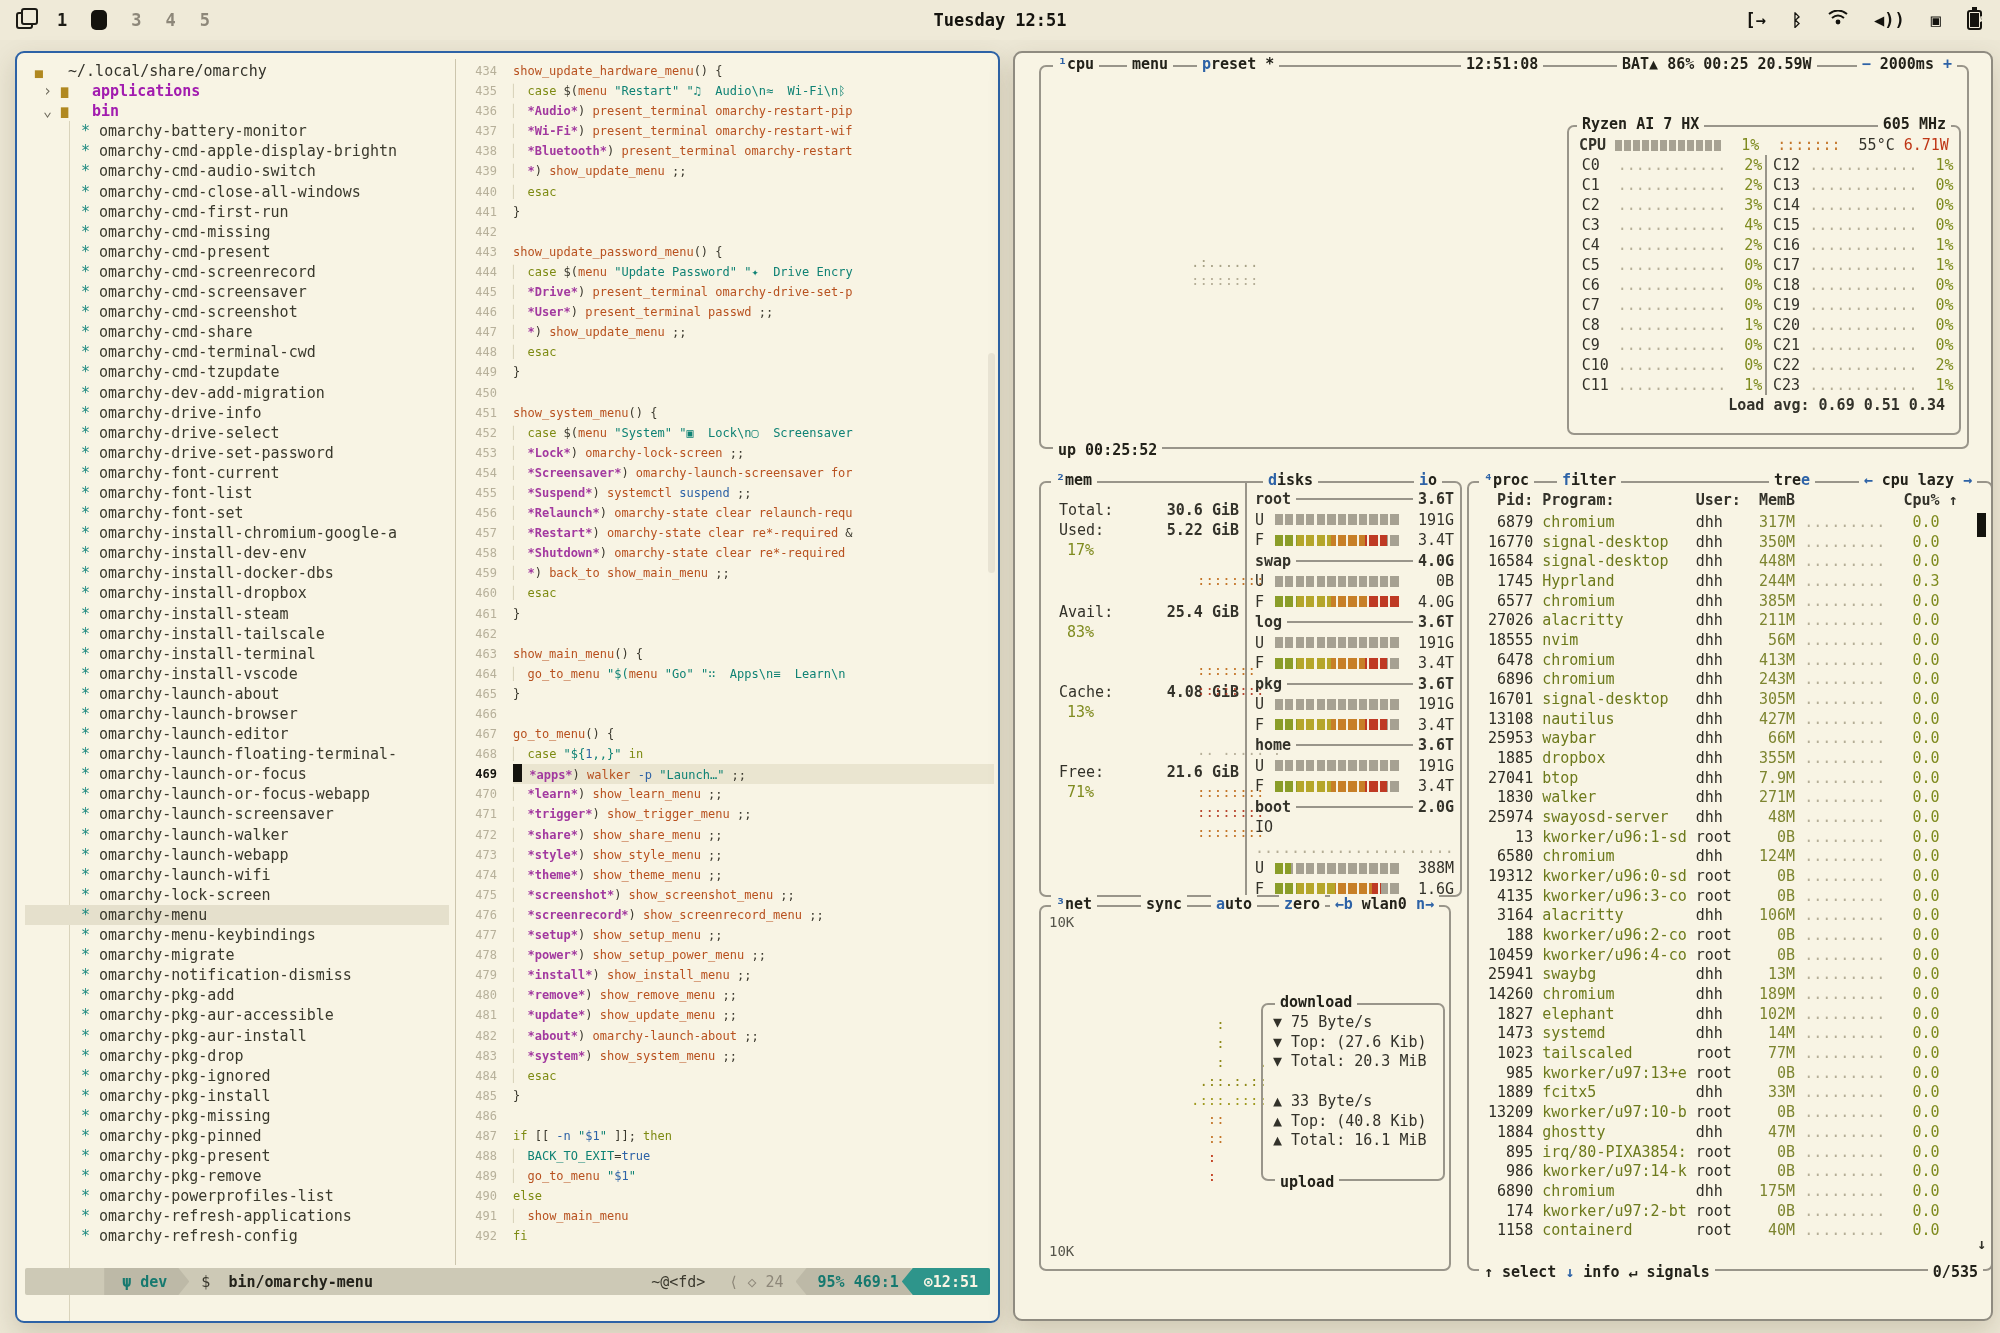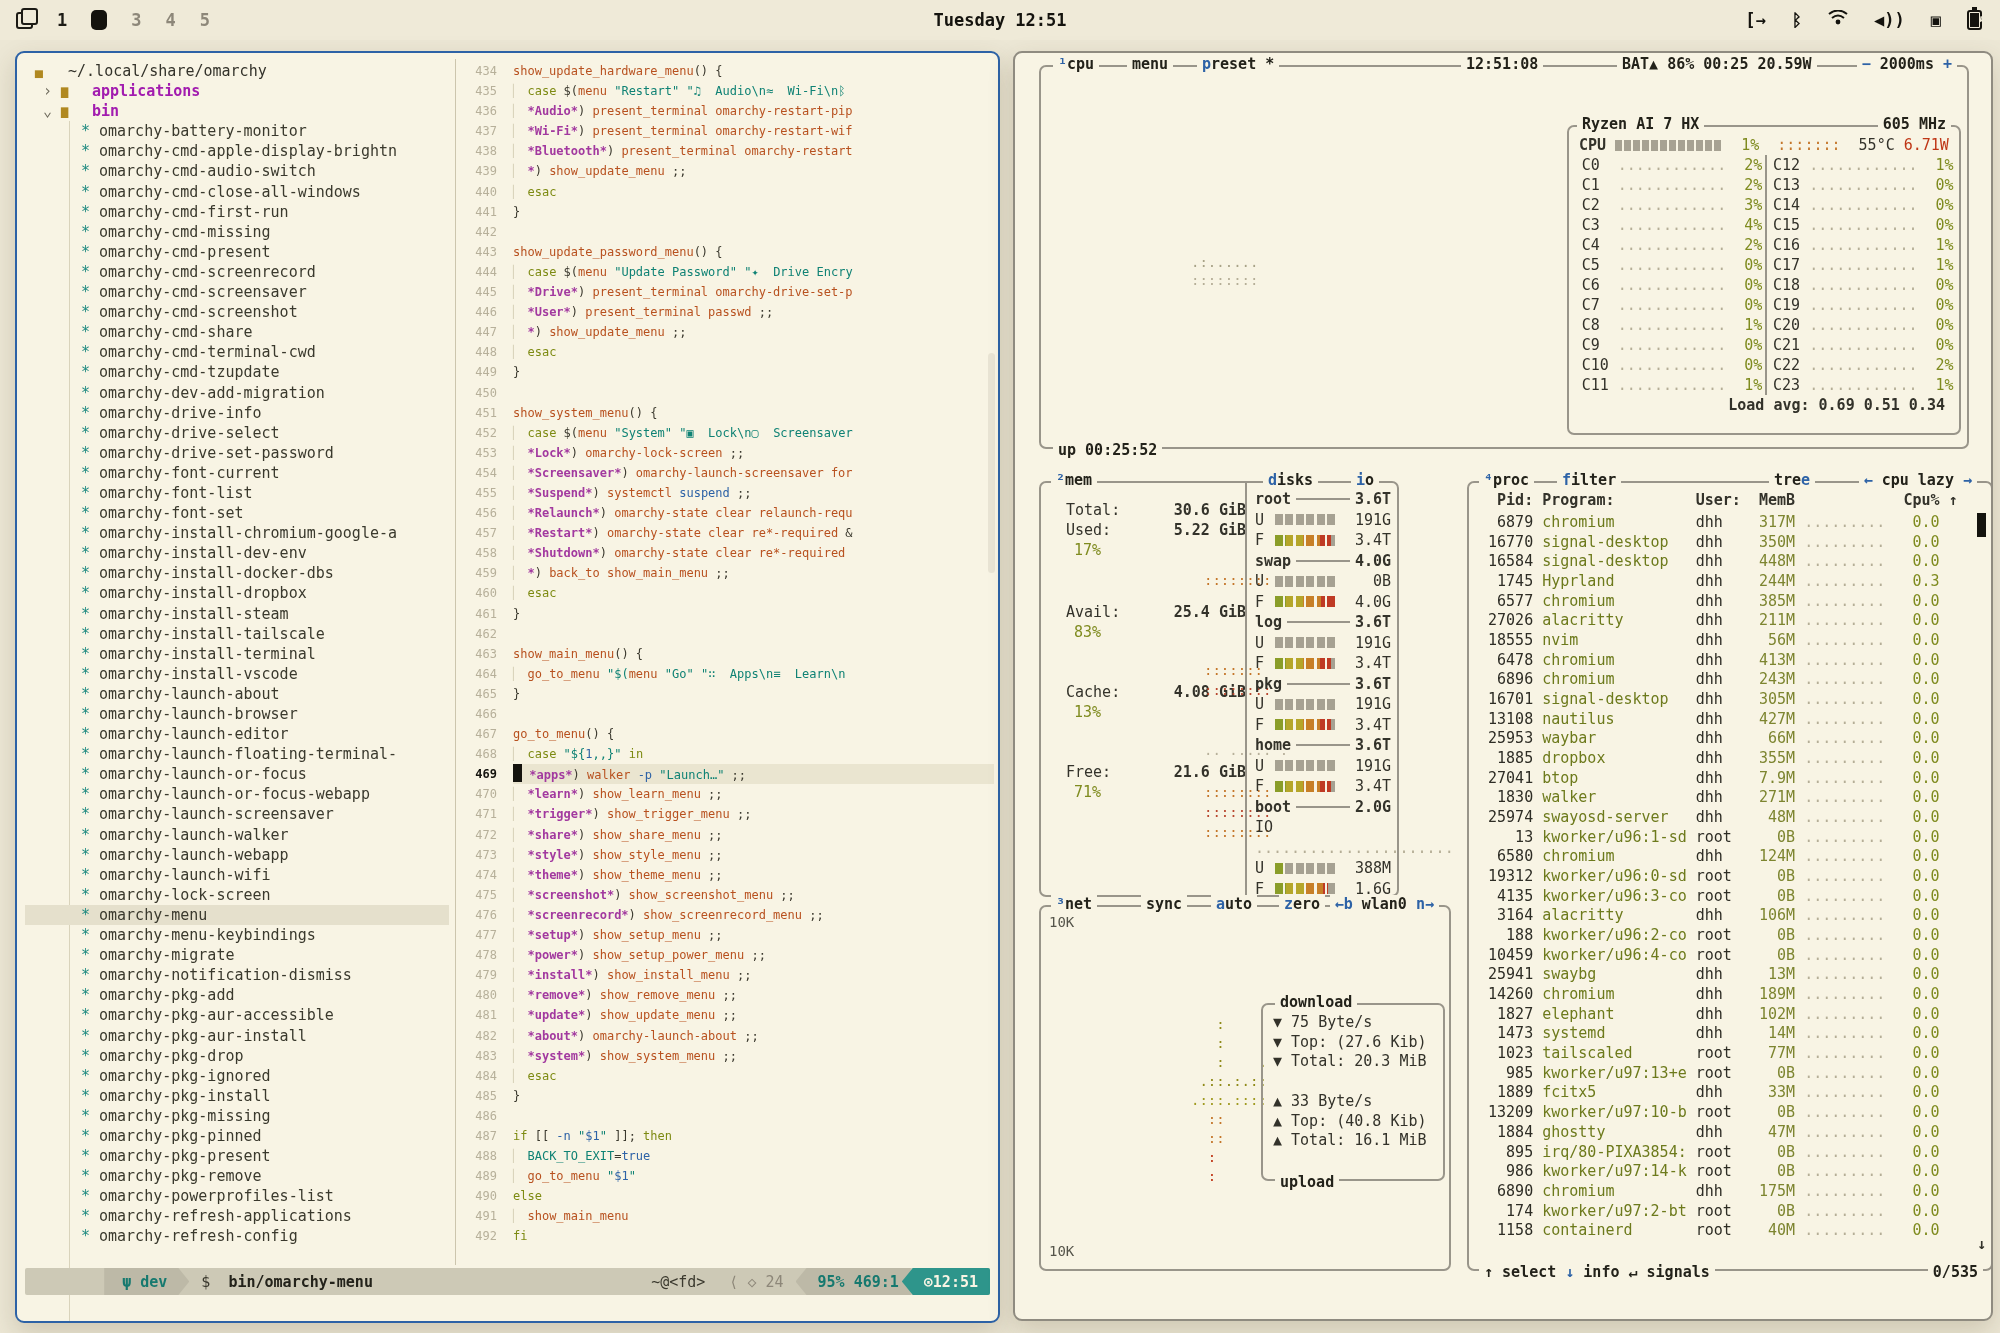--- a/index.html
+++ b/index.html
@@ -85,21 +85,21 @@
 
   .ryzen-rows { position:absolute; left:10px; right:8px; top:8px; line-height:20px; white-space:pre; }
   .core-grid { display:flex; }
   .core-col { width:50%; white-space:pre;text-align:center; }
   .core-col.r { border-left:2px solid #99958a; padding-left:6px; }
   .blockbar { display:inline-block; width:108px; height:11px; vertical-align:-1px;
               background:repeating-linear-gradient(90deg,#a6a192 0 7px,#f8f4e4 7px 9px); }
   .loadavg { text-align:right; font-weight:bold; padding-right:6px; }
   .dots-abs { position:absolute; white-space:pre; font-size:14px; line-height:19px; }
 
-  .mem-col { position:absolute; left:15px; top:0; width:204px; height:100%; }
+  .mem-col { position:absolute; left:8px; top:0; width:204px; height:100%; }
   .mem-row { position:absolute; left:10px; right:14px; white-space:pre; }
   .mem-row .v { float:right; font-weight:bold; }
   .mem-div { position:absolute; left:204px; top:0; bottom:0; width:2px; background:#99958a; }
 
   .disk-col { position:absolute; left:214px; right:6px; top:6px; line-height:20.5px; }
   .disk-title { display:flex; font-weight:bold; }
   .disk-title .fill { flex:1; border-top:2px solid #99958a; margin:9px 5px 0 5px; }
   .dk-row { display:flex; align-items:center; }
   .dk-row .k { width:20px; }
   .dk-row .bar { flex:1; height:11px; margin-right:8px; }
@@ -191,21 +191,21 @@
         <div class="dots-abs" style="left: 150px; top: 204px; color: rgb(181, 174, 151);">::::::::</div>
       </div>
 
     <div class="bbox" style="left:526px; top:58px; width:394px; height:310px;">
       <span class="btitle" style="left:8px;">Ryzen AI 7 HX</span>
       <span class="btitle" style="right:8px;">605 MHz</span>
       <div class="ryzen-rows" id="ryzen-rows"><div><span style="font-weight: bold;">CPU </span><span class="blockbar"></span><span class="olive">  1%</span><span class="orange">  :::::::</span><span>  55°C </span><span class="redv">6.71W</span></div><div class="core-grid"><div class="core-col"><div><span>C0  </span><span class="grayd">............</span><span class="olive">  2%</span></div><div><span>C1  </span><span class="grayd">............</span><span class="olive">  2%</span></div><div><span>C2  </span><span class="grayd">............</span><span class="olive">  3%</span></div><div><span>C3  </span><span class="grayd">............</span><span class="olive">  4%</span></div><div><span>C4  </span><span class="grayd">............</span><span class="olive">  2%</span></div><div><span>C5  </span><span class="grayd">............</span><span class="olive">  0%</span></div><div><span>C6  </span><span class="grayd">............</span><span class="olive">  0%</span></div><div><span>C7  </span><span class="grayd">............</span><span class="olive">  0%</span></div><div><span>C8  </span><span class="grayd">............</span><span class="olive">  1%</span></div><div><span>C9  </span><span class="grayd">............</span><span class="olive">  0%</span></div><div><span>C10 </span><span class="grayd">............</span><span class="olive">  0%</span></div><div><span>C11 </span><span class="grayd">............</span><span class="olive">  1%</span></div></div><div class="core-col r"><div><span>C12 </span><span class="grayd">............</span><span class="olive">  1%</span></div><div><span>C13 </span><span class="grayd">............</span><span class="olive">  0%</span></div><div><span>C14 </span><span class="grayd">............</span><span class="olive">  0%</span></div><div><span>C15 </span><span class="grayd">............</span><span class="olive">  0%</span></div><div><span>C16 </span><span class="grayd">............</span><span class="olive">  1%</span></div><div><span>C17 </span><span class="grayd">............</span><span class="olive">  1%</span></div><div><span>C18 </span><span class="grayd">............</span><span class="olive">  0%</span></div><div><span>C19 </span><span class="grayd">............</span><span class="olive">  0%</span></div><div><span>C20 </span><span class="grayd">............</span><span class="olive">  0%</span></div><div><span>C21 </span><span class="grayd">............</span><span class="olive">  0%</span></div><div><span>C22 </span><span class="grayd">............</span><span class="olive">  2%</span></div><div><span>C23 </span><span class="grayd">............</span><span class="olive">  1%</span></div></div></div><div class="loadavg">Load avg: 0.69 0.51 0.34</div></div>
     </div>
   </div>
 
-  <div class="bbox" style="left:24px; top:428px; width:360px; height:416px;">
+  <div class="bbox" style="left:24px; top:428px; width:423px; height:416px;">
     <span class="btitle" style="left:10px;"><span class="blue">²</span>mem</span>
     <span class="btitle" style="left:222px;"><span class="blue">d</span>isks</span>
     <span class="btitle" style="right:18px;"><span class="blue">i</span>o</span>
     <div class="mem-col" id="mem-col">
         <div class="mem-row" style="top: 18px;"><span>Total:</span><span class="v">30.6 GiB</span></div>
         <div class="mem-row" style="top: 38px;"><span>Used:</span><span class="v">5.22 GiB</span></div>
         <div class="mem-row olive" style="top: 58px; left: 18px;">17%</div>
         <div class="mem-row" style="top: 120px;"><span>Avail:</span><span class="v">25.4 GiB</span></div>
         <div class="mem-row olive" style="top: 140px; left: 18px;">83%</div>
         <div class="mem-row" style="top: 200px;"><span>Cache:</span><span class="v">4.08 GiB</span></div>

